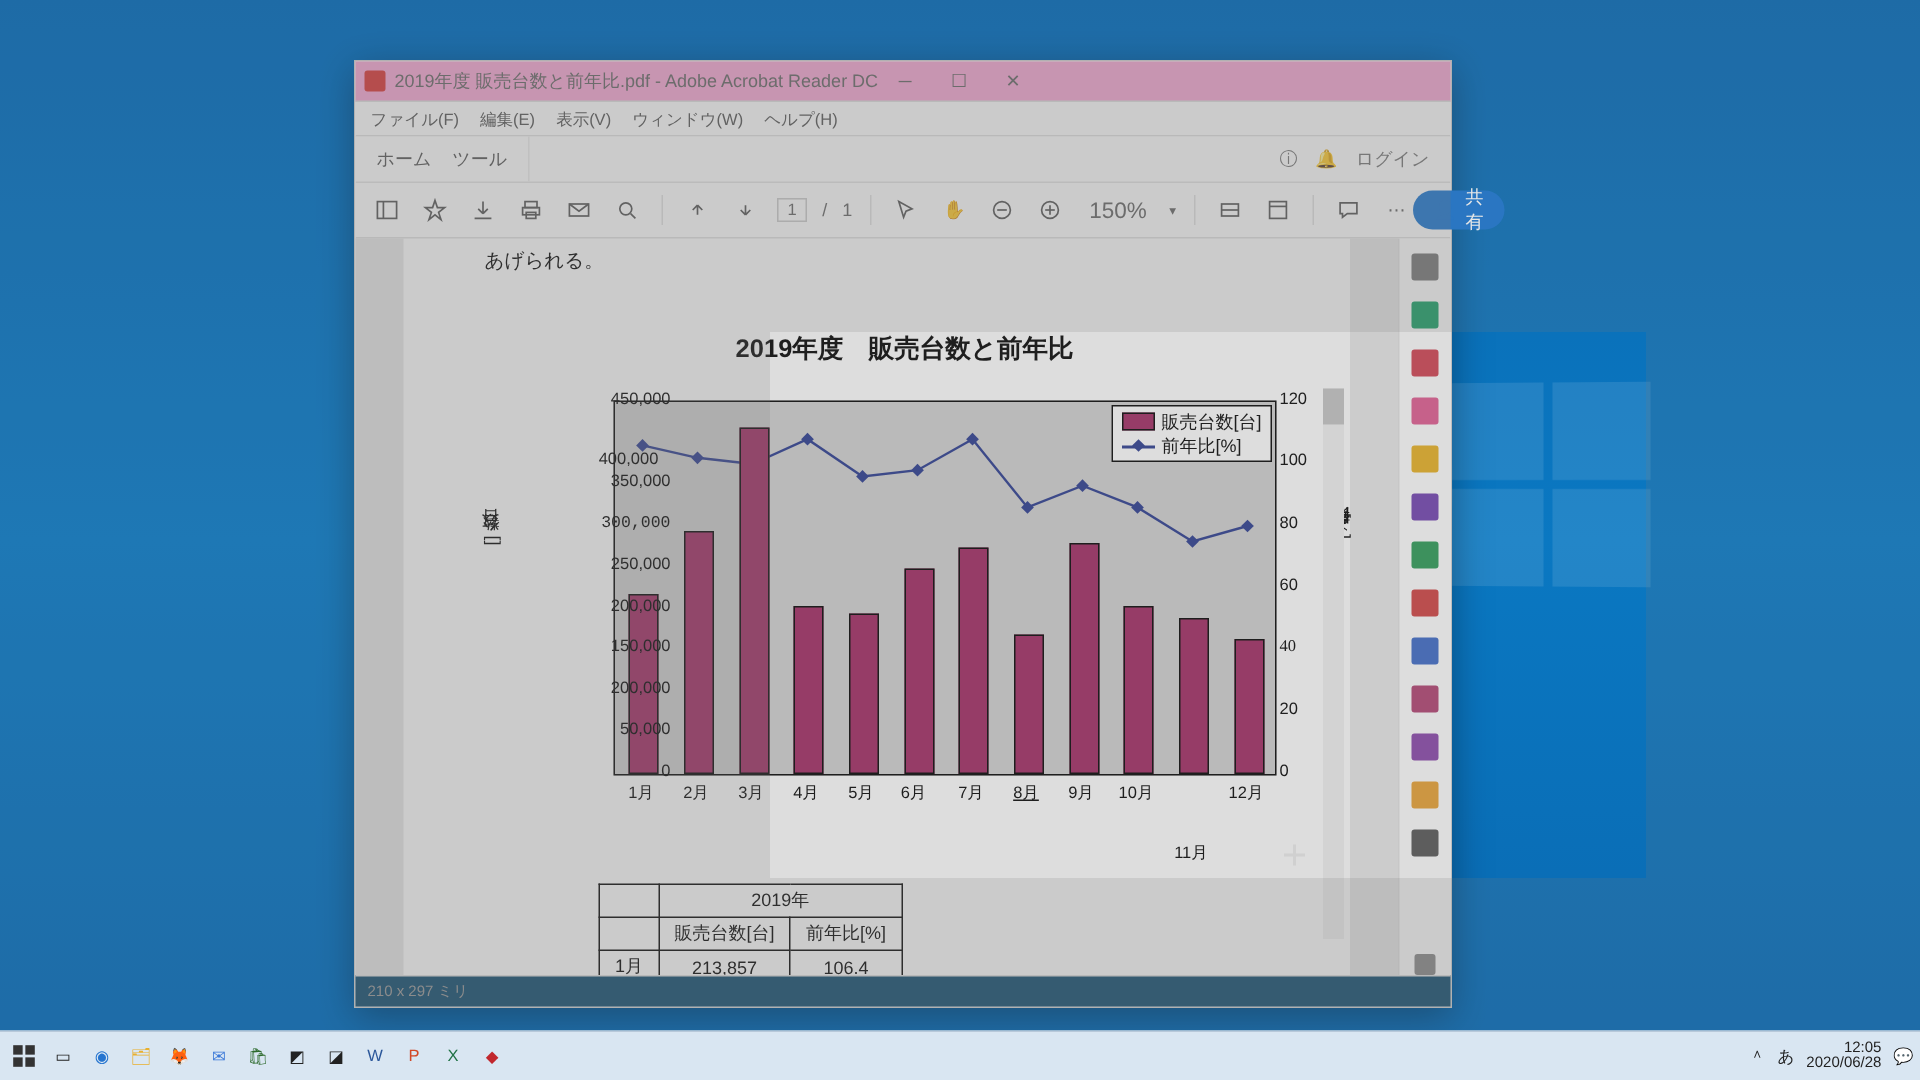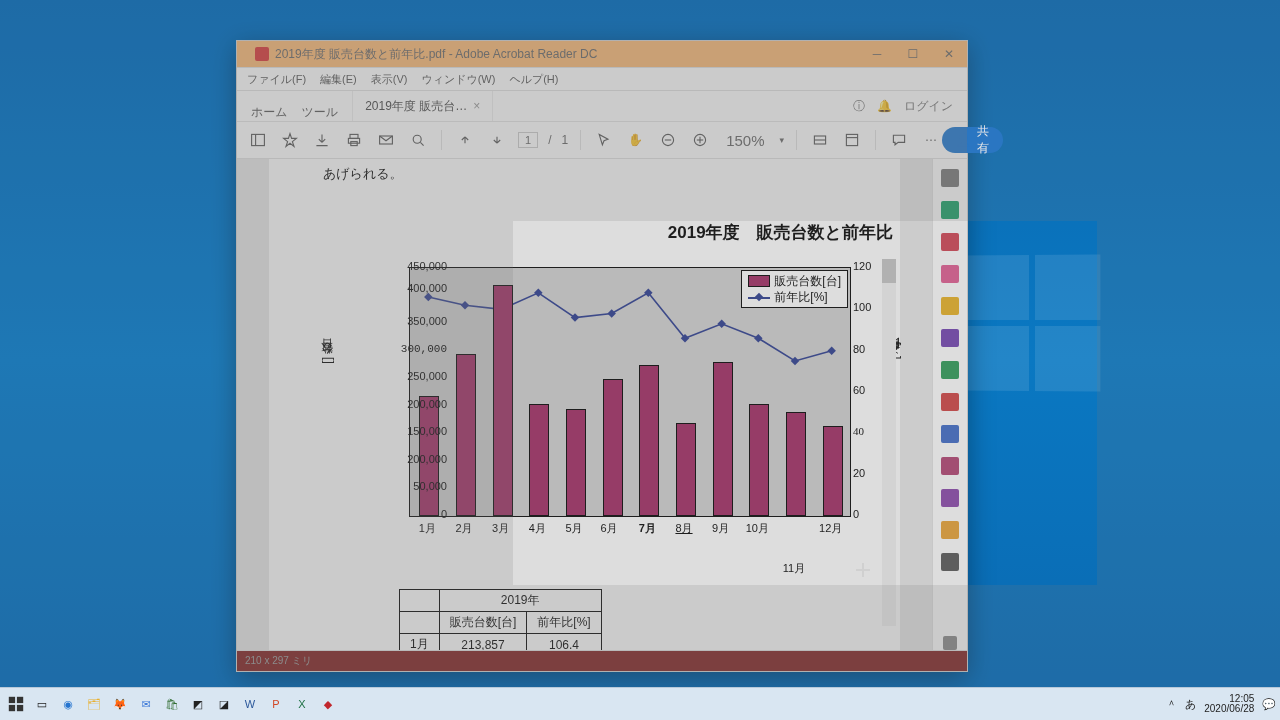--- a/index.html
+++ b/index.html
@@ -15,68 +15,68 @@
   
   #taskbar{position:absolute;left:0;right:0;bottom:0;height:32px;background:#d9e6f2;border-top:1px solid #b8c9da;display:flex;align-items:center;justify-content:space-between;padding:0 4px;font-size:11px;color:#222}
   #taskbar .left{display:flex;align-items:center;gap:2px}
   #taskbar .tbicon{width:24px;height:24px;display:flex;align-items:center;justify-content:center;border-radius:2px}
   #taskbar .tbicon svg{width:18px;height:18px}
   #taskbar .right{display:flex;align-items:center;gap:8px;color:#222}
   #taskbar .clock{display:flex;flex-direction:column;align-items:flex-end;line-height:1.05;font-size:10px}
 
   
   #acrobat{position:absolute;left:236px;top:40px;width:730px;height:630px;background:#f4f4f4;border:1px solid #bdbdbd;box-shadow:0 6px 24px rgba(0,0,0,.35);display:flex;flex-direction:column}
-  #acrobat .titlebar{height:26px;background:#fdba74;display:flex;align-items:center;justify-content:space-between;border-bottom:1px solid #e2e2e2;font-size:12px;color:#666;padding-left:18px}
+  #acrobat .titlebar{height:26px;background:#f9a8d4;display:flex;align-items:center;justify-content:flex-start;border-bottom:1px solid #e2e2e2;font-size:12px;color:#666;padding-left:6px}
   #acrobat .titlebar .left{display:flex;align-items:center;gap:6px}
   #acrobat .titlebar .appicon{width:14px;height:14px;background:#d33;border-radius:2px;display:inline-block}
   #acrobat .sysbtns{display:flex}
   #acrobat .sysbtn{width:36px;height:26px;display:flex;align-items:center;justify-content:center;color:#666}
   #acrobat .menubar{height:22px;background:#fff;border-bottom:1px solid #e2e2e2;display:flex;align-items:center;gap:14px;padding-left:10px;font-size:11px;color:#555}
   #acrobat .menubar span{cursor:default}
   
   #acrobat .tabrow{height:30px;background:#fff;border-bottom:1px solid #e6e6e6;display:flex;align-items:stretch;font-size:12px}
-  #acrobat .tabrow .hometool{display:flex;align-items:flex-end;gap:14px;padding:0 14px;color:#555;border-right:1px solid #eee}
+  #acrobat .tabrow .hometool{display:flex;align-items:center;gap:14px;padding:0 14px;color:#555;border-right:1px solid #eee}
   #acrobat .tabrow .filetab{display:flex;align-items:center;gap:6px;padding:0 12px;border-right:1px solid #eee;color:#444}
   #acrobat .tabrow .filetab .x{color:#999;font-size:12px}
   #acrobat .tabrow .spacer{flex:1}
   #acrobat .tabrow .rightbtns{display:flex;align-items:center;gap:12px;padding-right:14px;color:#777}
   
   #acrobat .toolbar{height:36px;background:#fff;border-bottom:1px solid #e2e2e2;display:flex;align-items:center;justify-content:space-between;padding:0 10px;font-size:12px;color:#666}
   #acrobat .toolbar .tgroup{display:flex;align-items:center;gap:10px}
   #acrobat .toolbar .ticon{width:22px;height:22px;display:flex;align-items:center;justify-content:center;color:#666}
   #acrobat .toolbar .ticon svg{width:16px;height:16px;stroke:#555;fill:none;stroke-width:1.4}
   #acrobat .toolbar .divider{width:1px;height:20px;background:#e2e2e2;margin:0 2px}
   #acrobat .toolbar .zoompct{font-size:15px;padding:2px 4px;border:1px solid transparent}
   #acrobat .toolbar .sharebtn{background:#1976d2;color:#fff;border-radius:14px;height:26px;padding:0 14px;display:flex;align-items:center;gap:6px;font-size:12px}
 
   
   #acrobat .body{flex:1;display:flex;min-height:0}
   #acrobat .page{flex:1;background:#e9e9e9;position:relative;overflow:hidden}
   #acrobat .rail{width:34px;background:#fff;border-left:1px solid #e2e2e2;display:flex;flex-direction:column;align-items:center;gap:14px;padding-top:10px}
   #acrobat .rail .ri{width:18px;height:18px;border-radius:2px}
-  #acrobat .statusbar{height:20px;background:#7f1d1d;border-top:1px solid #e2e2e2;font-size:10px;color:#999;padding-left:8px;display:flex;align-items:center}
+  #acrobat .statusbar{height:20px;background:#0c4a6e;border-top:1px solid #e2e2e2;font-size:10px;color:#999;padding-left:8px;display:flex;align-items:center}
 
   
   .pdfwhite{position:absolute;left:32px;right:32px;top:0;bottom:0;background:#fff}
   .pdftext{position:absolute;left:54px;top:6px;font-size:13px;color:#000}
   .pdftable{position:absolute;left:130px;top:430px;font-size:12px;border-collapse:collapse}
   .pdftable td{border:1px solid #000;padding:2px 10px;text-align:center}
   .scrollbarV{position:absolute;right:36px;top:100px;bottom:24px;width:14px;background:#f2f2f2}
   .scrollbarV .thumb{position:absolute;top:0;width:100%;height:24px;background:#c5c5c5}
 
   
   .selection{position:absolute;left:44px;top:48px;width:580px;height:360px;background:#fff;outline:6px solid #fff;box-shadow:0 0 0 6px #fff}
   .crosshair{position:absolute;right:30px;top:404px;width:14px;height:14px;color:#fff}
   .crosshair:before,.crosshair:after{content:"";position:absolute;background:#eee}
   .crosshair:before{left:6px;top:0;width:2px;height:14px}
   .crosshair:after{top:6px;left:0;height:2px;width:14px}
 
   
   .chart{position:absolute;inset:0;font-size:11px;color:#000}
-  .chart .title{position:absolute;left:0;right:0;top:14px;text-align:right;font-size:17px;font-weight:600}
+  .chart .title{position:absolute;left:0;right:0;top:14px;text-align:center;font-size:17px;font-weight:600}
   .plot{position:absolute;left:96px;top:60px;width:440px;height:248px;background:#d0d0d0;border:1px solid #000}
   .ylab-left{position:absolute;left:6px;top:150px;font-size:12px;writing-mode:vertical-rl;transform:rotate(180deg)}
   .ylab-right{position:absolute;right:-10px;top:135px;font-size:12px;writing-mode:vertical-rl;transform:rotate(180deg)}
   .ytick-l{position:absolute;right:446px;font-size:11px;text-align:right;width:56px}
   .ytick-r{position:absolute;left:540px;font-size:11px}
   .xtick{position:absolute;top:314px;font-size:11px;text-align:center;width:30px}
   .bar{position:absolute;bottom:0;width:18px;background:#a02862;border:1px solid #000}
   .legend{position:absolute;right:2px;top:2px;background:#fff;border:1px solid #000;font-size:12px;padding:2px 6px;line-height:1.35}
   .legend .row{display:flex;align-items:center;gap:4px}
   .legend .sw-bar{width:20px;height:10px;background:#a02862;border:1px solid #000}
@@ -124,24 +124,20 @@
       <span>編集(E)</span>
       <span>表示(V)</span>
       <span>ウィンドウ(W)</span>
       <span>ヘルプ(H)</span>
     </div>
 
     <div class="tabrow">
       <div class="hometool">
         <span>ホーム</span>
         <span>ツール</span>
-      </div>
-      <div class="filetab">
-        <span>2019年度 販売台…</span>
-        <span class="x">×</span>
       </div>
       <div class="spacer"></div>
       <div class="rightbtns">
         <span>ⓘ</span>
         <span>🔔</span>
         <span>ログイン</span>
       </div>
     </div>
 
     <div class="toolbar">
@@ -298,36 +294,36 @@
                 </div>
 
             <div class="ytick-l" style="top: 301px;">0</div>
                 <div class="ytick-l" style="top: 273.444px;">50,000</div>
                 <div class="ytick-l" style="top: 245.889px;">200,000</div>
                 <div class="ytick-l" style="top: 218.333px;">150,000</div>
                 <div class="ytick-l" style="top: 190.778px;">200,000</div>
                 <div class="ytick-l" style="top: 163.222px;">250,000</div>
                 <div class="ytick-l" style="top: 135.667px; font-family: Liberation Mono, monospace;">300,000</div>
                 <div class="ytick-l" style="top: 108.111px;">350,000</div>
-                <div class="ytick-l" style="top: 75px;">400,000</div>
+                <div class="ytick-l" style="top: 93px; text-align: center;">400,000</div>
                 <div class="ytick-l" style="top: 53px;">450,000</div>
                 <div class="ytick-r" style="top: 301px;">0</div>
                 <div class="ytick-r" style="top: 259.667px;">20</div>
                 <div class="ytick-r" style="top: 218.333px; font-family: Liberation Serif, serif;">40</div>
                 <div class="ytick-r" style="top: 177px;">60</div>
                 <div class="ytick-r" style="top: 135.667px;">80</div>
                 <div class="ytick-r" style="top: 94.3333px;">100</div>
                 <div class="ytick-r" style="top: 53px;">120</div>
                 <div class="xtick" style="left: 99.3333px;">1月</div>
                 <div class="xtick" style="left: 136px;">2月</div>
                 <div class="xtick" style="left: 172.667px;">3月</div>
                 <div class="xtick" style="left: 209.333px;">4月</div>
                 <div class="xtick" style="left: 246px;">5月</div>
                 <div class="xtick" style="left: 281px;">6月</div>
-                <div class="xtick" style="left: 319.333px; font-weight: bold;">7月</div>
+                <div class="xtick" style="left: 319.333px;">7月</div>
                 <div class="xtick" style="left: 356px; text-decoration: underline;">8月</div>
                 <div class="xtick" style="left: 392.667px;">9月</div>
                 <div class="xtick" style="left: 429.333px;">10月</div>
                 <div class="xtick" style="left: 466px; margin-top: 40px;">11月</div>
                 <div class="xtick" style="left: 502.667px;">12月</div>
               </div>
           </div>
           <div class="crosshair"></div>
 
           <table class="pdftable">

